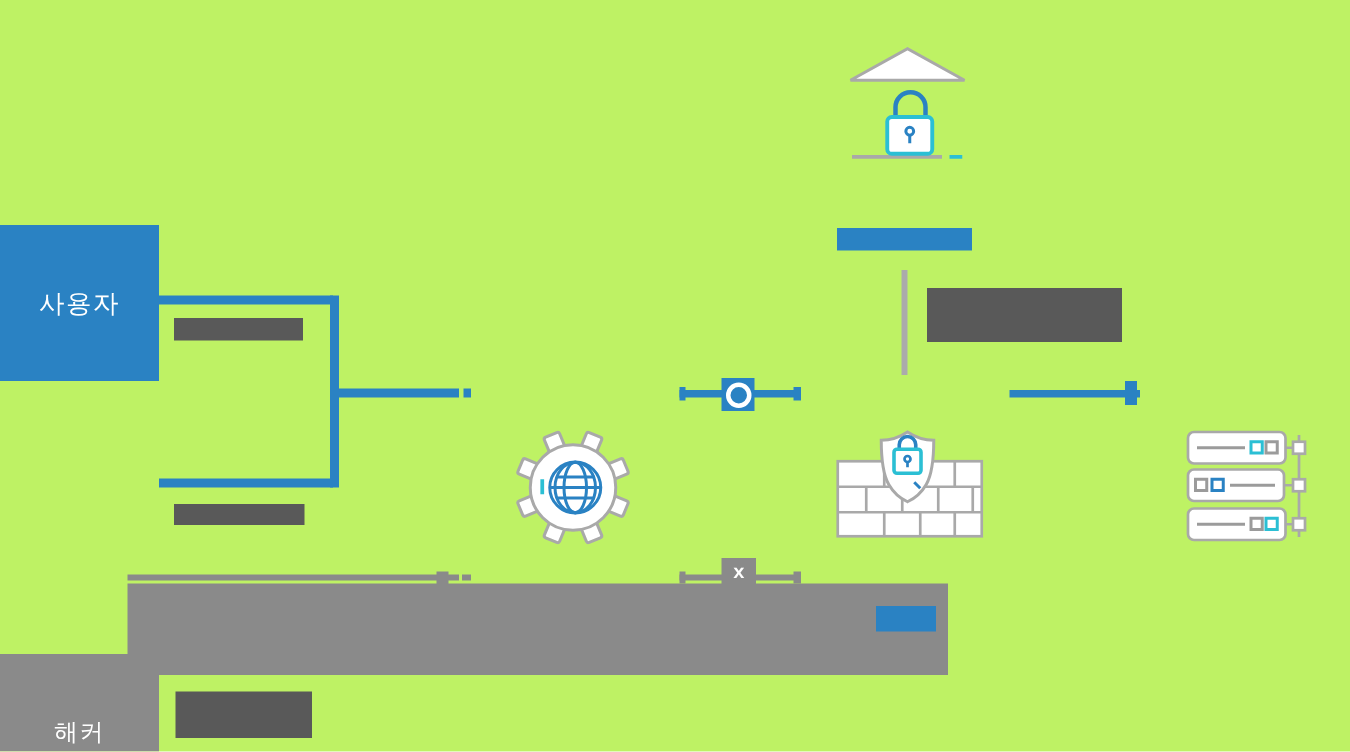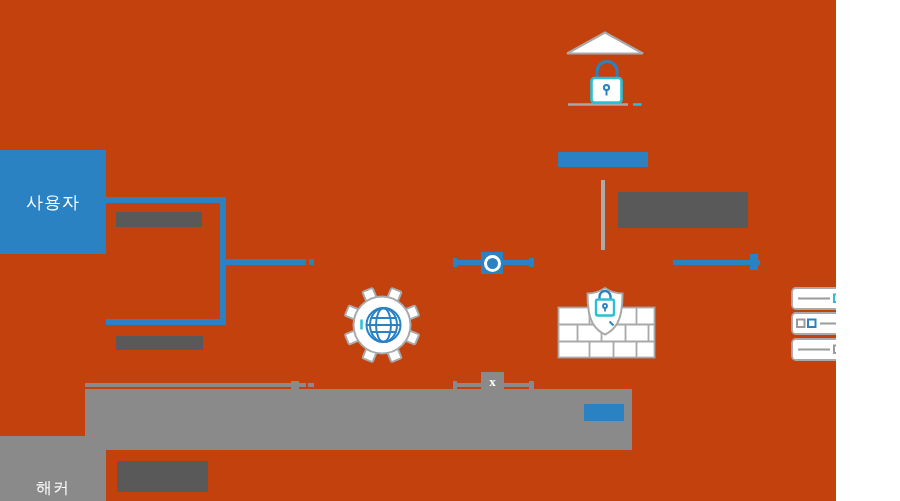--- a/index.html
+++ b/index.html
@@ -1,18 +1,18 @@
 <!DOCTYPE html>
 <html><head>
 <meta charset="utf-8">
 <style>
   html,body{margin:0;padding:0;background:#fff;}
   .stage{
-    position:relative;width:836px;height:501px;background:#c2410c;overflow:hidden;
-    font-family:Liberation Serif, serif;
+    position:relative;width:900px;height:501px;background:#bef264;overflow:hidden;
+    font-family:Liberation Mono, monospace;
     --blue:#2a82c3;--teal:#2bbfd4;--band_gray:#8a8a8a;--dark_gray:#595959;
     --icon_gray:#a9a9a9;--line_gray:#ababab;
   }
   .abs{position:absolute;}
   .blue-fill{background:var(--blue);}
   .band-fill{background:var(--band_gray);}
   .dark-fill{background:var(--dark_gray);}
   .gray-line-fill{background:var(--line_gray);}
   .node-label{
     display:flex;align-items:center;justify-content:center;

